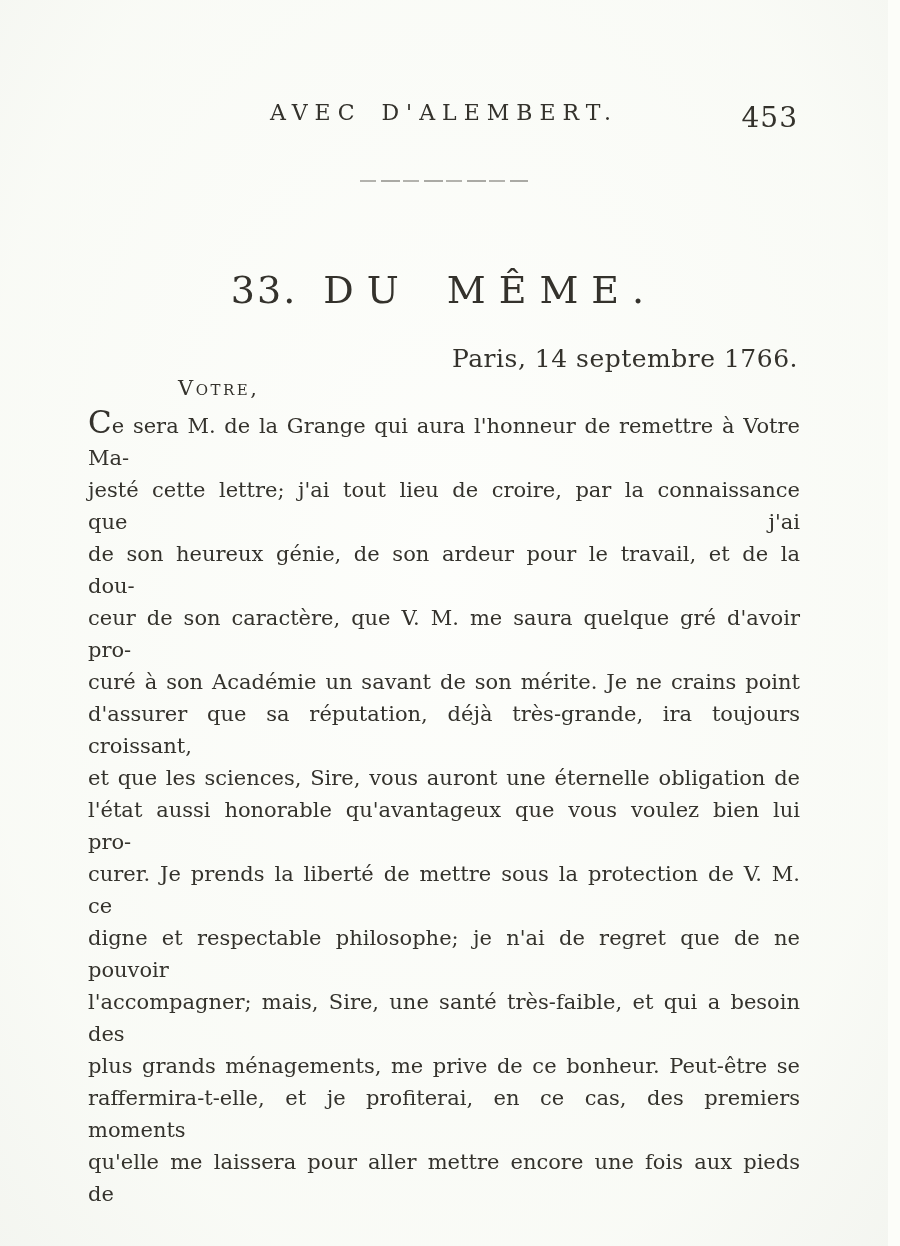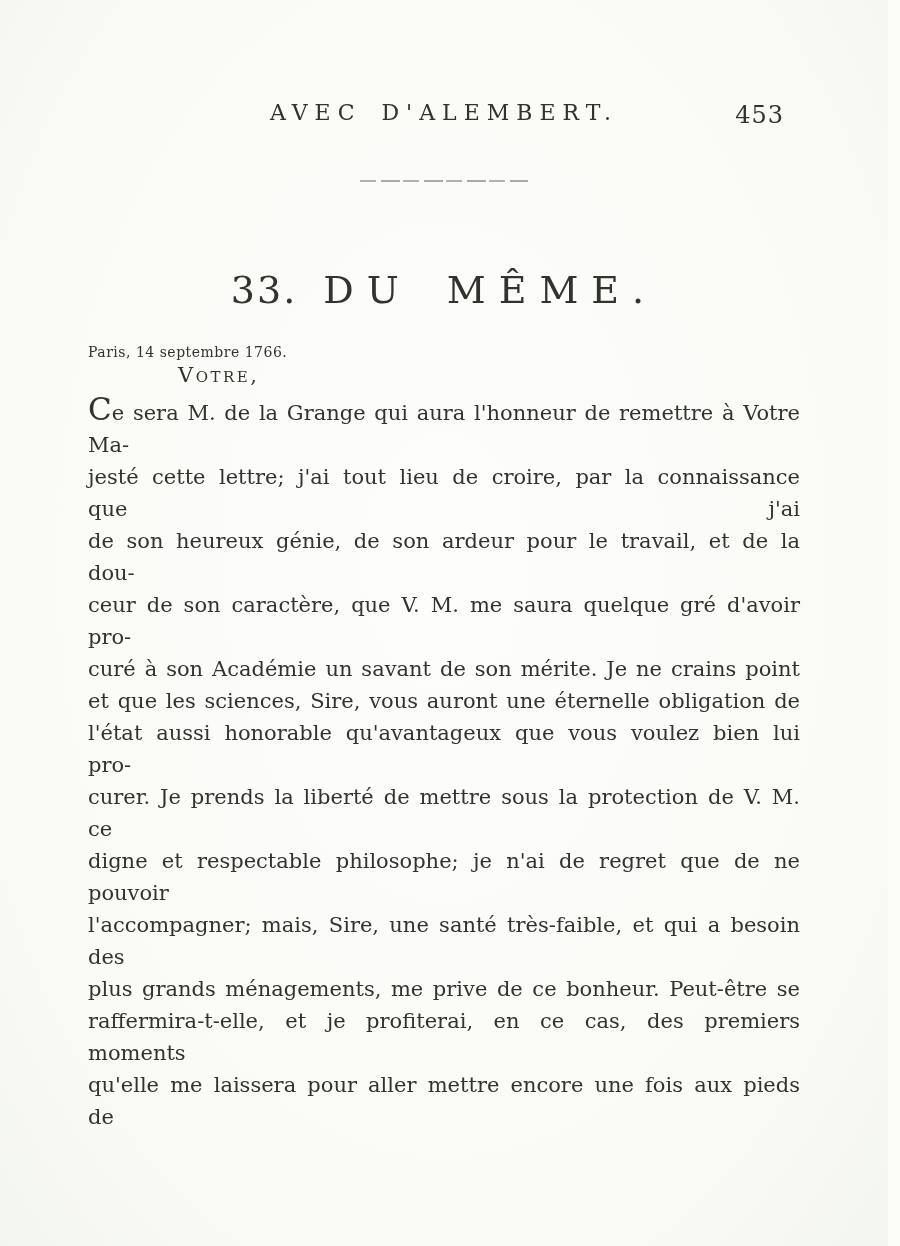--- a/index.html
+++ b/index.html
@@ -37,23 +37,23 @@
   }
   .running-title {
     text-align: center;
     font-size: 22px;
     letter-spacing: 7px;
     word-spacing: 6px;
     white-space: nowrap;
   }
   .page-number {
     position: absolute;
-    right: 16px;
+    right: 2px;
     top: 1px;
-    font-size: 24px;
+    font-size: 28px;
     letter-spacing: 1px;
   }
 
   
   .fragment {
     margin-top: 12px;
     font-size: 21px;
     line-height: 33px;
   }
 
@@ -92,21 +92,22 @@
     letter-spacing: 2px;
   }
   .section-name {
     letter-spacing: 13px;
     word-spacing: 10px;
   }
 
   
   .dateline {
     margin-top: 16px;
-    font-size: 14px;
+    text-align: right;
+    font-size: 25px;
     letter-spacing: 0.5px;
     padding-right: 2px;
   }
   .salutation {
     margin-top: 1px;
     margin-left: 90px;
     font-size: 21px;
     line-height: 28px;
     font-variant: small-caps;
     letter-spacing: 2.5px;
@@ -142,20 +143,21 @@
     <div class="dateline">Paris, 14 septembre 1766.</div>
 
     <div class="salutation">Votre,</div>
 
     <div class="letter-body">
       <div class="line first-line">Ce sera M. de la Grange qui aura l'honneur de remettre à Votre Ma-</div>
       <div class="line">jesté cette lettre; j'ai tout lieu de croire, par la connaissance que j'ai</div>
       <div class="line">de son heureux génie, de son ardeur pour le travail, et de la dou-</div>
       <div class="line">ceur de son caractère, que V. M. me saura quelque gré d'avoir pro-</div>
       <div class="line">curé à son Académie un savant de son mérite. Je ne crains point</div>
+      <div class="line">d'assurer que sa réputation, déjà très-grande, ira toujours croissant,</div>
       <div class="line">et que les sciences, Sire, vous auront une éternelle obligation de</div>
       <div class="line">l'état aussi honorable qu'avantageux que vous voulez bien lui pro-</div>
       <div class="line">curer. Je prends la liberté de mettre sous la protection de V. M. ce</div>
       <div class="line">digne et respectable philosophe; je n'ai de regret que de ne pouvoir</div>
       <div class="line">l'accompagner; mais, Sire, une santé très-faible, et qui a besoin des</div>
       <div class="line">plus grands ménagements, me prive de ce bonheur. Peut-être se</div>
       <div class="line">raffermira-t-elle, et je profiterai, en ce cas, des premiers moments</div>
       <div class="line">qu'elle me laissera pour aller mettre encore une fois aux pieds de</div>
 
     </div>

